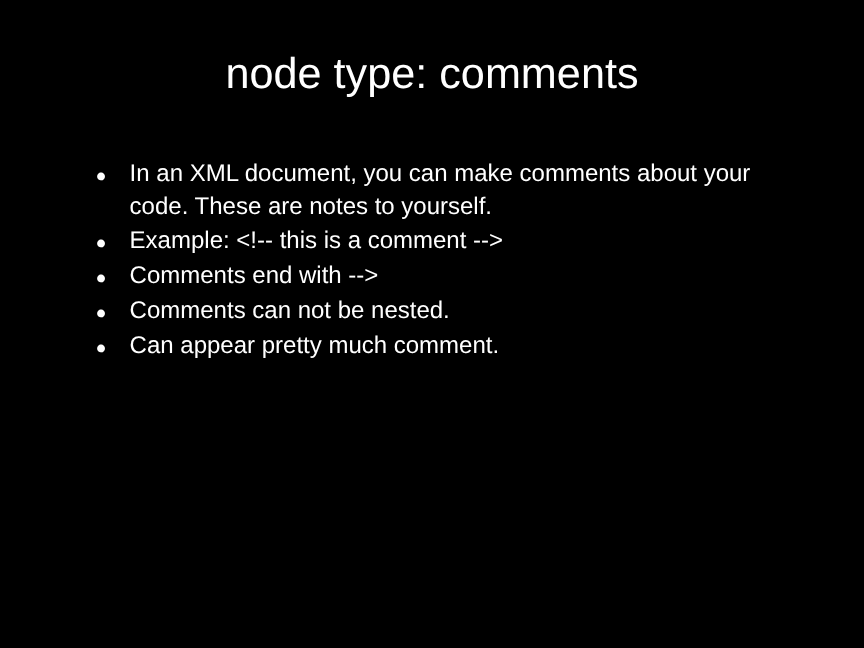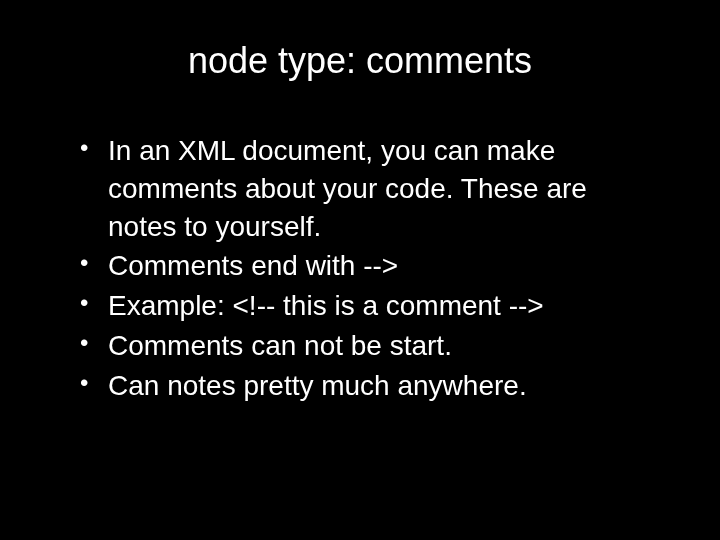--- a/index.html
+++ b/index.html
@@ -21,39 +21,39 @@
       font-weight: normal;
       text-align: center;
       margin-top: 10px;
       margin-bottom: 50px;
     }
     ul.bullets {
       list-style: none;
       padding-left: 20px;
     }
     ul.bullets li {
-      font-size: 28px;
+      font-size: 20px;
       line-height: 1.35;
       padding-left: 28px;
       position: relative;
       margin-bottom: 2px;
     }
     ul.bullets li::before {
       content: "•";
       position: absolute;
       left: 0;
       top: 0;
       font-size: 24px;
     }
   </style>
 </head>
 <body>
 
 <div class="slide">
   <h1 class="title">node type: comments</h1>
   <ul class="bullets">
     <li>In an XML document, you can make comments about your code. These are notes to yourself.</li>
+    <li>Example: &lt;!-- this is a comment --&gt;</li>
     <li>Comments end with --&gt;</li>
-    <li>Example: &lt;!-- this is a comment --&gt;</li>
-    <li>Comments can not be start.</li>
-    <li>Can notes pretty much anywhere.</li>
+    <li>Comments can not be nested.</li>
+    <li>Can appear pretty much comment.</li>
   </ul>
 </div>
 
 </body></html>

